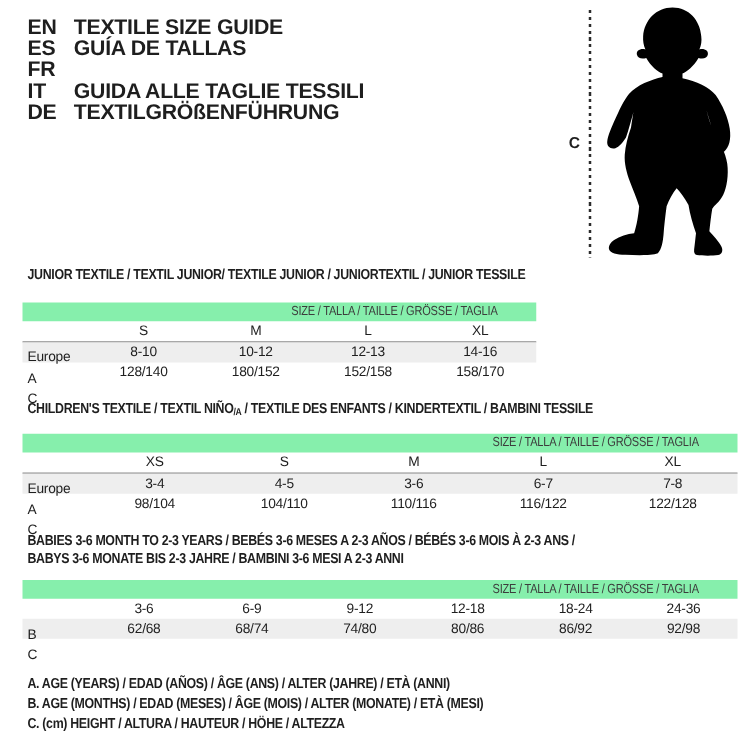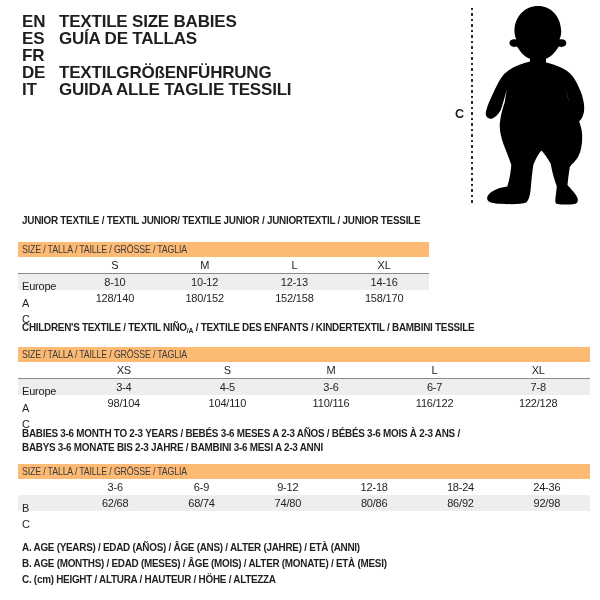--- a/index.html
+++ b/index.html
@@ -27,22 +27,22 @@
   
   .tbl-title{
     font-size:11.5px;font-weight:bold;letter-spacing:-0.3px;white-space:nowrap;
     transform:scaleX(0.86);transform-origin:left top;left:22px;
   }
   .tbl-title .sub{font-size:8px;vertical-align:-2px;}
 
   
   .tbl{left:18px;}
   .size-bar{
-    height:15px;line-height:15px;background:#fdba74;color:#3c3c3c;
-    font-size:10.5px;padding-left:4px;white-space:nowrap;
+    height:15px;line-height:15px;background:#86efac;color:#3c3c3c;
+    font-size:10.5px;padding-left:4px;white-space:nowrap;text-align:right;
   }
   .size-bar span{display:inline-block;transform:scaleX(0.84);transform-origin:left center;letter-spacing:-0.2px;}
   .trow{display:flex;height:16px;line-height:16px;font-size:11px;letter-spacing:-0.2px;}
   .trow .lbl{padding-left:4px;box-sizing:border-box;margin-top:21px;}
   .t1 .lbl{width:52px;}
   .t23 .lbl{width:54px;}
   .trow .cell{flex:1;text-align:center;}
   .trow.head{border-bottom:1px solid #8c8c8c;}
   .trow.zebra{background:#eeeeee;}
 
@@ -54,36 +54,36 @@
   }
 </style>
 </head>
 <body>
 
 <div>
 
   <div class="abs lang-block">
     <div class="lang-line">
       <span class="lang-code">EN</span>
-      <span class="lang-text">TEXTILE SIZE BABIES</span>
+      <span class="lang-text">TEXTILE SIZE GUIDE</span>
     </div>
     <div class="lang-line">
       <span class="lang-code">ES</span>
       <span class="lang-text">GUÍA DE TALLAS</span>
     </div>
     <div class="lang-line">
       <span class="lang-code">FR</span>
     </div>
     <div class="lang-line">
+      <span class="lang-code">IT</span>
+      <span class="lang-text">GUIDA ALLE TAGLIE TESSILI</span>
+    </div>
+    <div class="lang-line">
       <span class="lang-code">DE</span>
       <span class="lang-text">TEXTILGRÖßENFÜHRUNG</span>
-    </div>
-    <div class="lang-line">
-      <span class="lang-code">IT</span>
-      <span class="lang-text">GUIDA ALLE TAGLIE TESSILI</span>
     </div>
   </div>
 
   <div class="abs dotted-line"></div>
   <div class="abs c-label">C</div>
   <svg class="abs baby-svg" viewBox="0 0 120 202" aria-hidden="true">
     <path fill="#000000" d="
       M58,2
       C71,2 80,12 81,25
       C81.5,29 81,32 79.5,35.5

